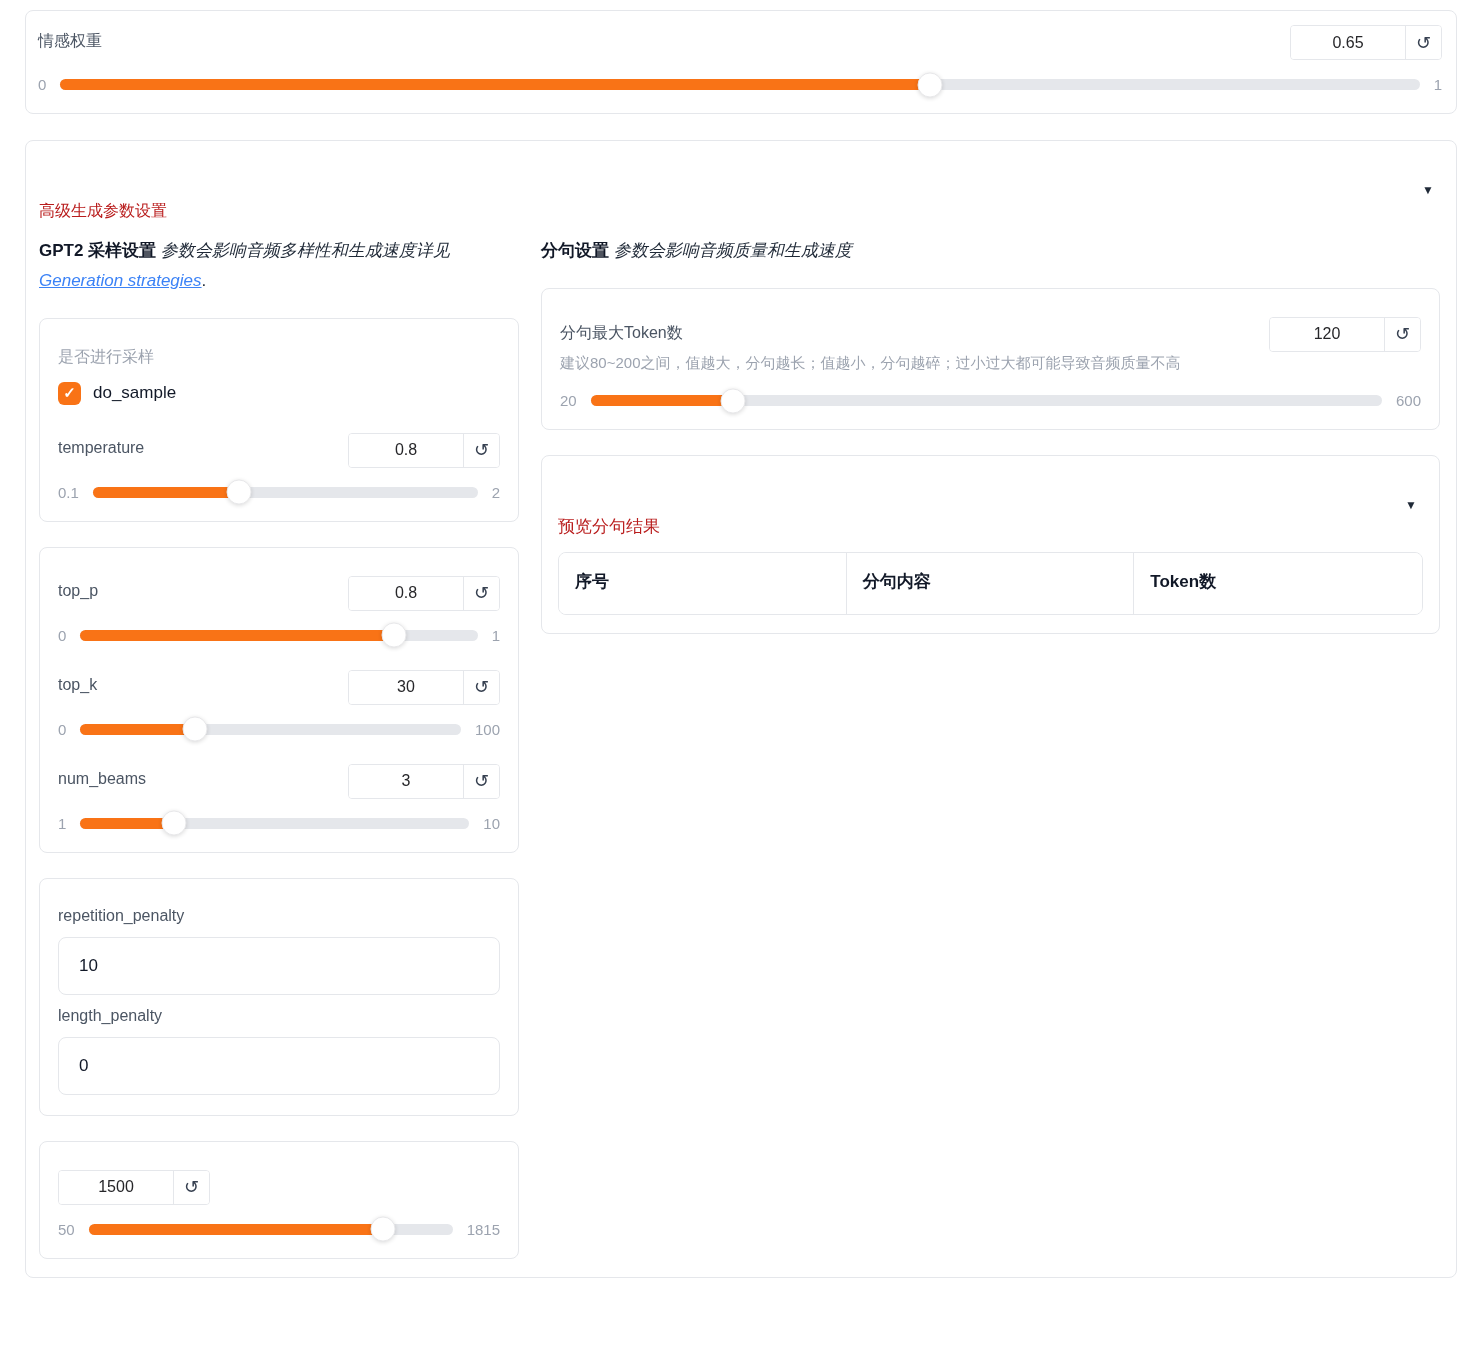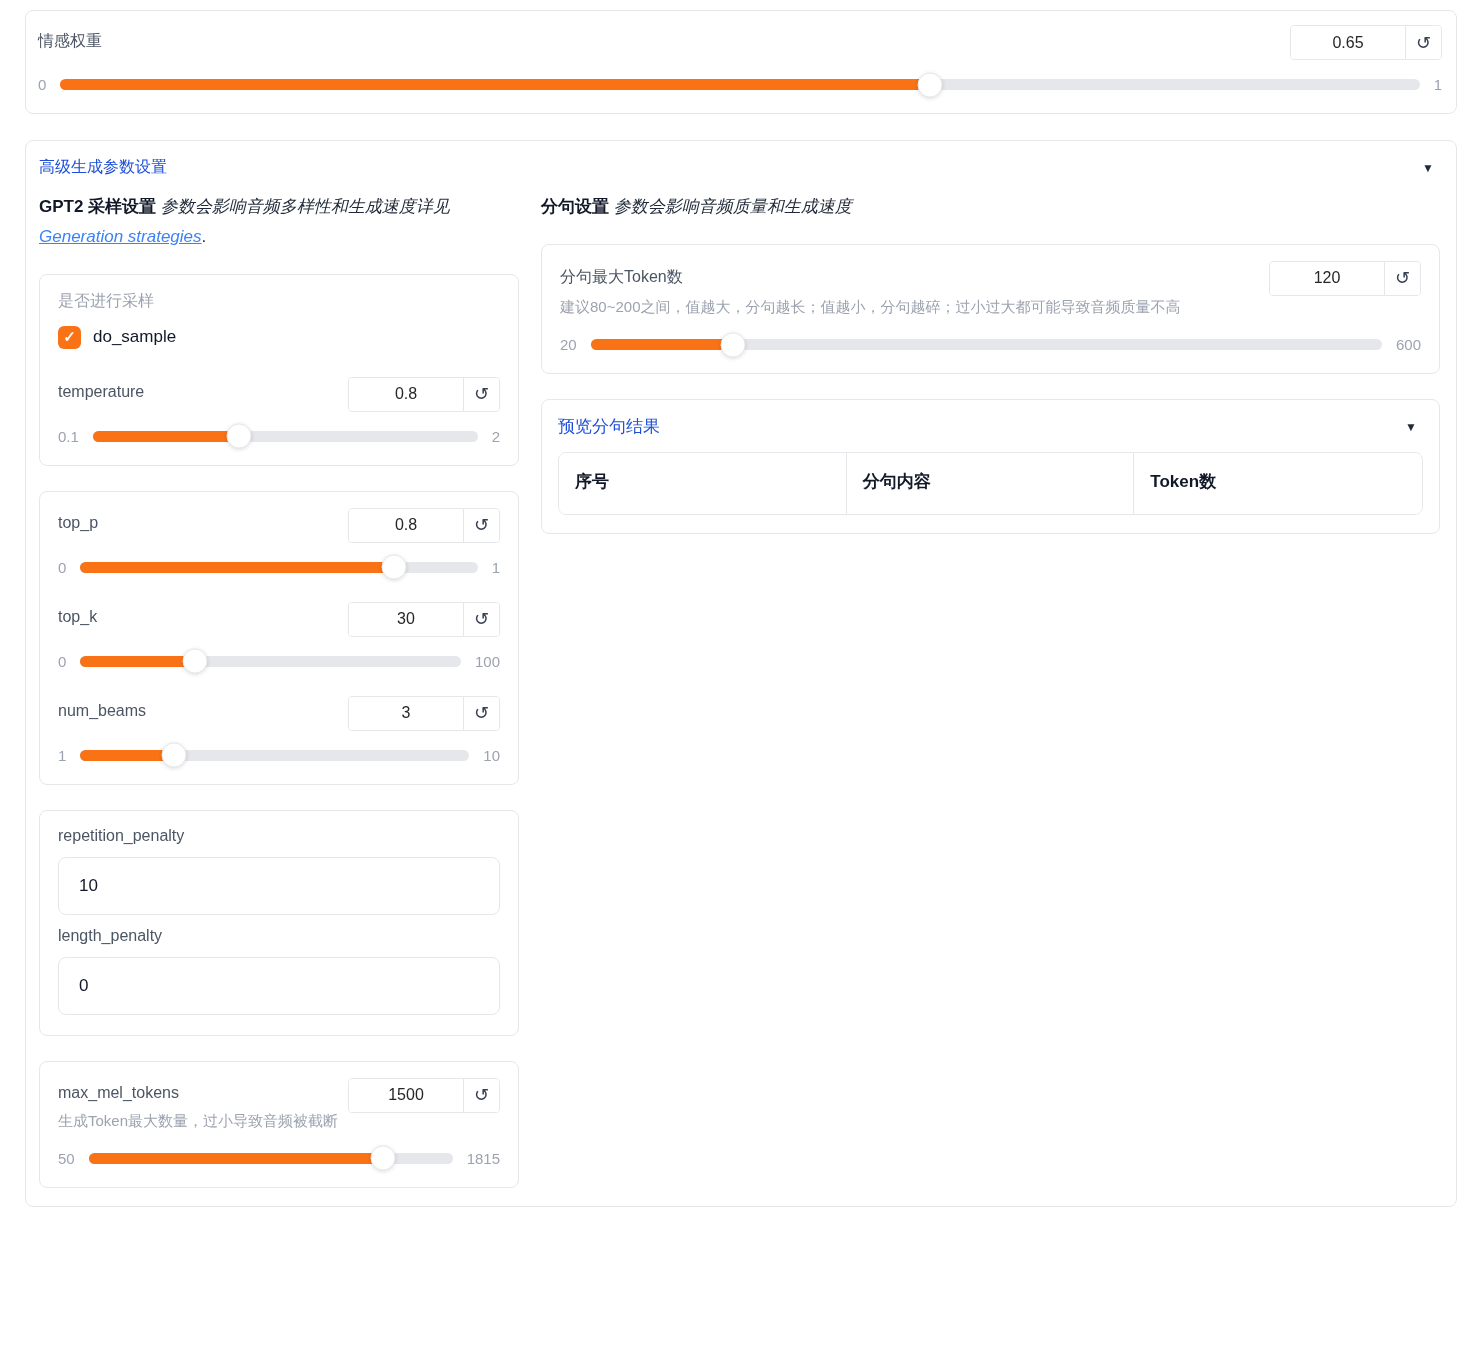--- a/index.html
+++ b/index.html
@@ -58,33 +58,33 @@
     width: 25px; height: 25px;
     background: #fff; border: 1px solid #e8e8ea; border-radius: 50%;
     transform: translate(-50%, -50%);
     box-shadow: 0 1px 4px rgba(0,0,0,0.14);
     cursor: grab;
   }
 
   
   #advanced-card { margin-top: 26px; padding: 16px 16px 18px 13px; }
   .acc-header { display: flex; justify-content: space-between; align-items: center; cursor: pointer; }
-  .acc-title { font-size: 16px; color: #1d4ed8; }
+  .acc-title { font-size: 16px; color: #b91c1c; margin-top: 44px; }
   .acc-arrow { font-size: 12px; color: #1f2937; padding-right: 6px; }
 
   .columns { display: grid; grid-template-columns: 480px 1fr; gap: 22px; margin-top: 14px; }
 
   .md { font-size: 17px; line-height: 1.75; color: #1f2937; }
   .md .b { font-weight: bold; color: #111827; }
   .md .i { font-style: italic; }
   .md a { color: #3b82f6; font-style: italic; text-decoration: underline; cursor: pointer; }
 
   .group {
     border: 1px solid #e5e7eb; border-radius: 8px;
-    padding: 16px 18px 20px 18px; background: #fff;
+    padding: 28px 18px 20px 18px; background: #fff;
   }
   .group + .group { margin-top: 25px; }
   .left-col .group:first-of-type { margin-top: 22px; }
 
   .slider-block + .slider-block { margin-top: 26px; }
 
   .lite-label { font-size: 16px; color: #9ca3af; display: block; }
   .cb-row { display: flex; align-items: center; gap: 12px; margin-top: 14px; margin-bottom: 28px; }
   .checkbox {
     width: 23px; height: 23px; border-radius: 6px;
@@ -271,24 +271,20 @@
           </div>
           <div class="field">
             <span class="num-label">length_penalty</span>
             <input class="textinput" value="0" style="">
           </div>
         </div>
 
         <div class="group">
           <div class="slider-block">
             <div class="head-row">
-              <div class="head-left">
-                <span class="ctl-label">max_mel_tokens</span>
-                <p class="info">生成Token最大数量，过小导致音频被截断</p>
-              </div>
               <div class="numbox">
                 <input class="numinput" value="1500" style="">
                 <button class="resetbtn">
                     <span>↺</span>
                   </button>
               </div>
             </div>
             <div class="srow">
               <span>50</span>
               <div class="track">

